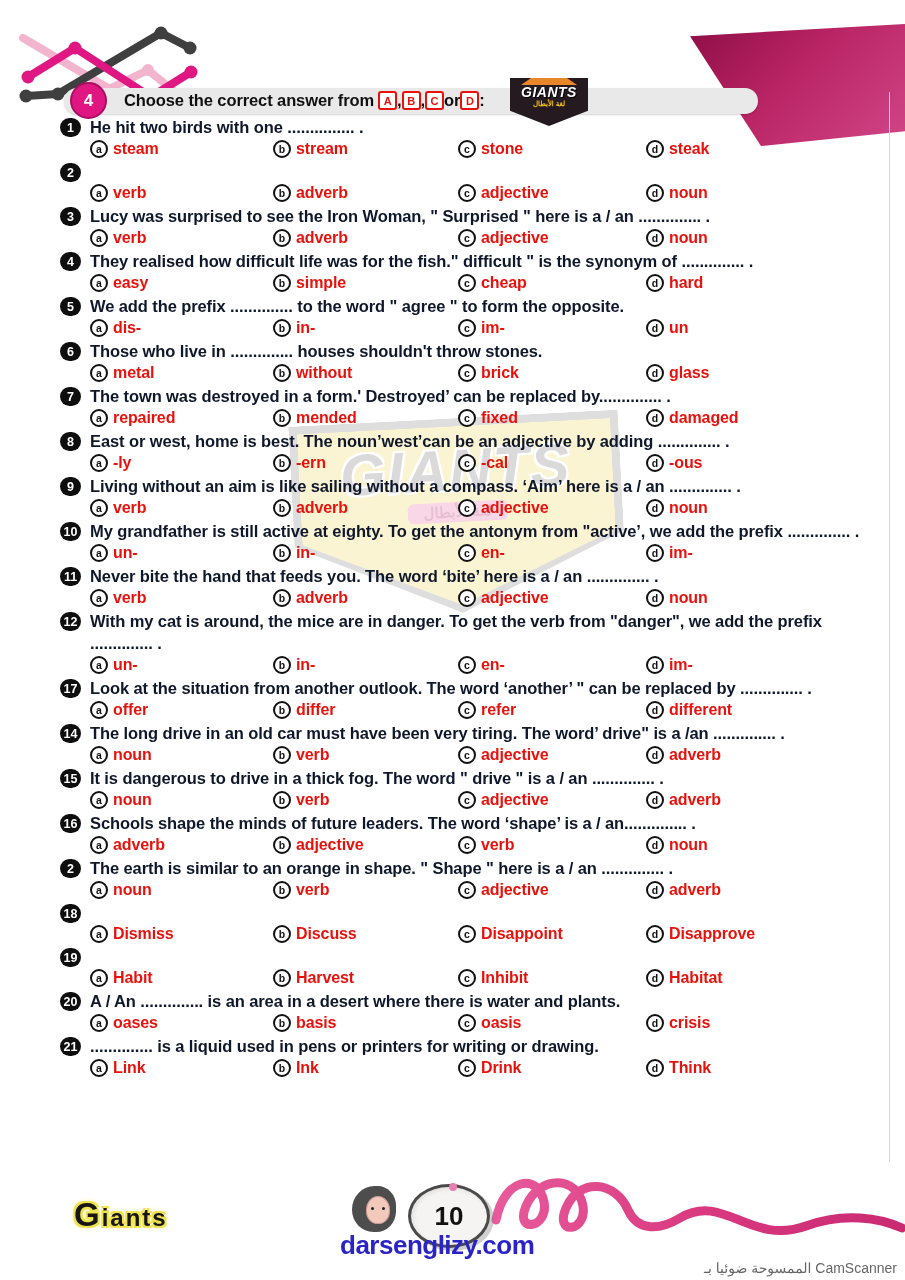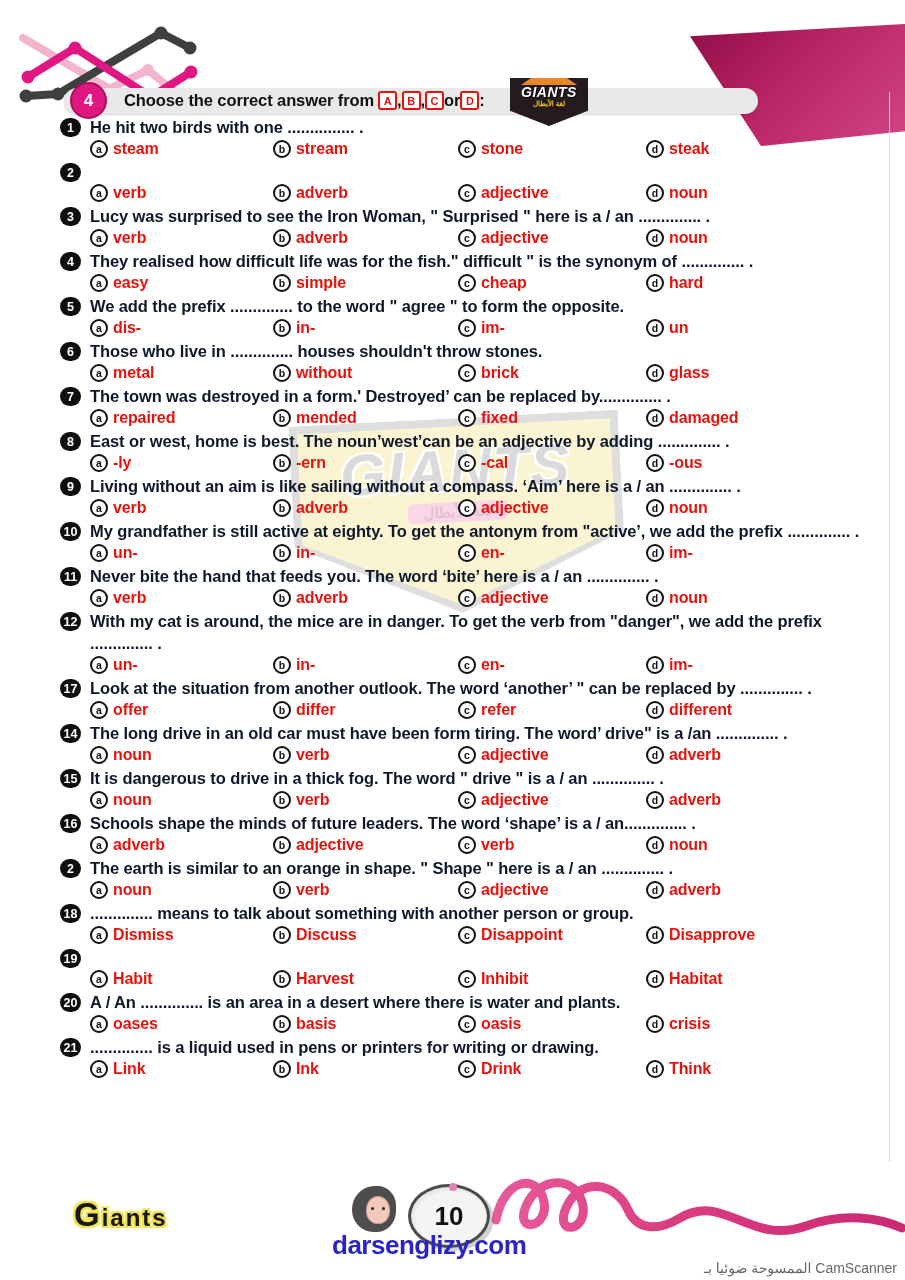--- a/index.html
+++ b/index.html
@@ -70,21 +70,21 @@
   .avatar-hair{position:absolute;left:0;top:0;width:44px;height:46px;background:#4d4d4d;
     border-radius:55% 45% 48% 52%;}
   .avatar-face{position:absolute;left:14px;top:10px;width:22px;height:26px;background:#f2c9bb;
     border-radius:50% 50% 45% 45%;border:1px solid #c99;}
   .avatar-eye{position:absolute;width:3px;height:3px;background:#222;border-radius:50%;top:10px;}
   .plate{position:absolute;left:408px;top:1184px;width:82px;height:64px;background:#f6f4f2;
     border:3px solid #4a4a4a;border-radius:50%;box-shadow:4px 3px 0 rgba(120,120,120,.35), inset 2px 2px 4px rgba(0,0,0,.08);
     display:flex;align-items:center;justify-content:center;z-index:2;box-sizing:border-box;}
   .plate::after{content:"";position:absolute;top:-4px;left:50%;width:8px;height:8px;border-radius:50%;background:#e77fb2;}
   .page-num{font-size:26px;font-weight:bold;color:#111;}
-  .site{position:absolute;left:332px;top:1230px;color:#2a24c8;font-weight:bold;font-size:26px;
+  .site{position:absolute;left:340px;top:1230px;color:#2a24c8;font-weight:bold;font-size:26px;
     letter-spacing:-0.5px;z-index:2;}
   .ribbon{position:absolute;left:488px;top:1162px;width:417px;height:108px;z-index:1;}
   .camscanner{position:absolute;right:8px;top:1260px;font-size:14px;color:#666;z-index:2;direction:ltr;}
 </style>
 </head>
 <body>
 
 <div class="page">
 
   <svg class="deco-zigzag" viewBox="0 0 195 98">
@@ -446,21 +446,21 @@
           </div>
           <div class="opt">
             <span class="opt-letter">d</span>
             <span class="opt-text">different</span>
           </div>
         </div>
       </div>
       <div class="q">
         <div class="q-row">
           <div class="q-num">14</div>
-          <div class="q-text">The long drive in an old car must have been form tiring. The word’ drive" is a /an .............. .</div>
+          <div class="q-text">The long drive in an old car must have been very tiring. The word’ drive" is a /an .............. .</div>
         </div>
         <div class="opts">
           <div class="opt">
             <span class="opt-letter">a</span>
             <span class="opt-text">noun</span>
           </div>
           <div class="opt">
             <span class="opt-letter">b</span>
             <span class="opt-text">verb</span>
           </div>
@@ -542,21 +542,20 @@
           </div>
           <div class="opt">
             <span class="opt-letter">d</span>
             <span class="opt-text">adverb</span>
           </div>
         </div>
       </div>
       <div class="q">
         <div class="q-row">
           <div class="q-num">18</div>
-          <div class="q-text">.............. means to talk about something with another person or group.</div>
         </div>
         <div class="opts">
           <div class="opt">
             <span class="opt-letter">a</span>
             <span class="opt-text">Dismiss</span>
           </div>
           <div class="opt">
             <span class="opt-letter">b</span>
             <span class="opt-text">Discuss</span>
           </div>

